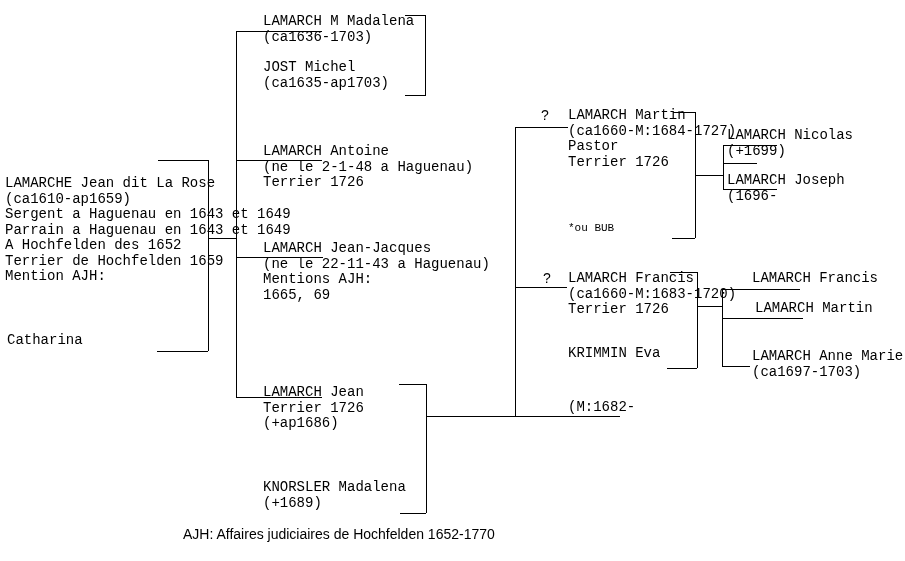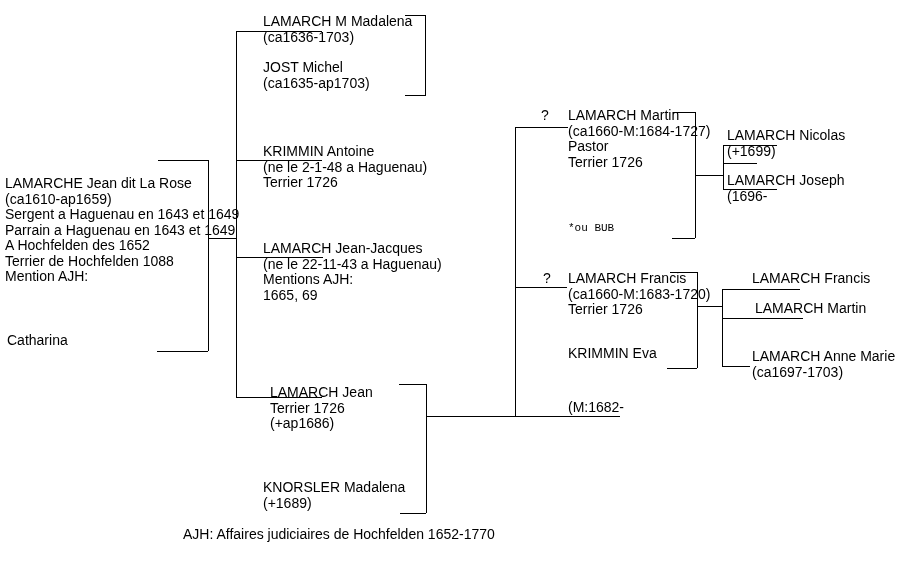--- a/index.html
+++ b/index.html
@@ -6,70 +6,70 @@
   #stage{
     position:relative;
     width:905px;height:561px;
     background:#ffffff;
     font-family:"Liberation Sans", sans-serif;
     font-size:14px;
     color:#000;
     overflow:hidden;
   }
   .tb{position:absolute;white-space:nowrap;line-height:15.5px;}
-  .tb div{height:15.5px;}
+  .tb div{height:15.5px;font-family:Liberation Mono, monospace;}
   .note{position:absolute;white-space:nowrap;font-size:11px;line-height:12px;font-family:Liberation Mono, monospace;}
   .qm{position:absolute;white-space:nowrap;line-height:15.5px;}
   .hl{position:absolute;height:1px;background:#000;}
   .vl{position:absolute;width:1px;background:#000;}
   .footnote{position:absolute;white-space:nowrap;line-height:16px;text-align:right;}
 </style>
 </head>
 <body>
 
 <div id="stage">
 
   <div class="tb" style="left:5px;top:176px">
     <div>LAMARCHE Jean dit La Rose</div>
     <div>(ca1610-ap1659)</div>
     <div>Sergent a Haguenau en 1643 et 1649</div>
     <div>Parrain a Haguenau en 1643 et 1649</div>
     <div>A Hochfelden des 1652</div>
-    <div>Terrier de Hochfelden 1088</div>
+    <div>Terrier de Hochfelden 1659</div>
     <div>Mention AJH:</div>
   </div>
 
   <div class="tb" style="left:7px;top:333px">
     <div>Catharina</div>
   </div>
 
   <div class="tb" style="left:263px;top:14px">
     <div>LAMARCH M Madalena</div>
     <div>(ca1636-1703)</div>
   </div>
 
   <div class="tb" style="left:263px;top:60px">
     <div>JOST Michel</div>
     <div>(ca1635-ap1703)</div>
   </div>
 
   <div class="tb" style="left:263px;top:144px">
-    <div>KRIMMIN Antoine</div>
+    <div>LAMARCH Antoine</div>
     <div>(ne le 2-1-48 a Haguenau)</div>
     <div>Terrier 1726</div>
   </div>
 
   <div class="tb" style="left:263px;top:241px">
     <div>LAMARCH Jean-Jacques</div>
     <div>(ne le 22-11-43 a Haguenau)</div>
     <div>Mentions AJH:</div>
     <div>1665, 69</div>
   </div>
 
-  <div class="tb" style="left:270px;top:385px">
+  <div class="tb" style="left:263px;top:385px">
     <div>LAMARCH Jean</div>
     <div>Terrier 1726</div>
     <div>(+ap1686)</div>
   </div>
 
   <div class="tb" style="left:263px;top:480px">
     <div>KNORSLER Madalena</div>
     <div>(+1689)</div>
   </div>
 

